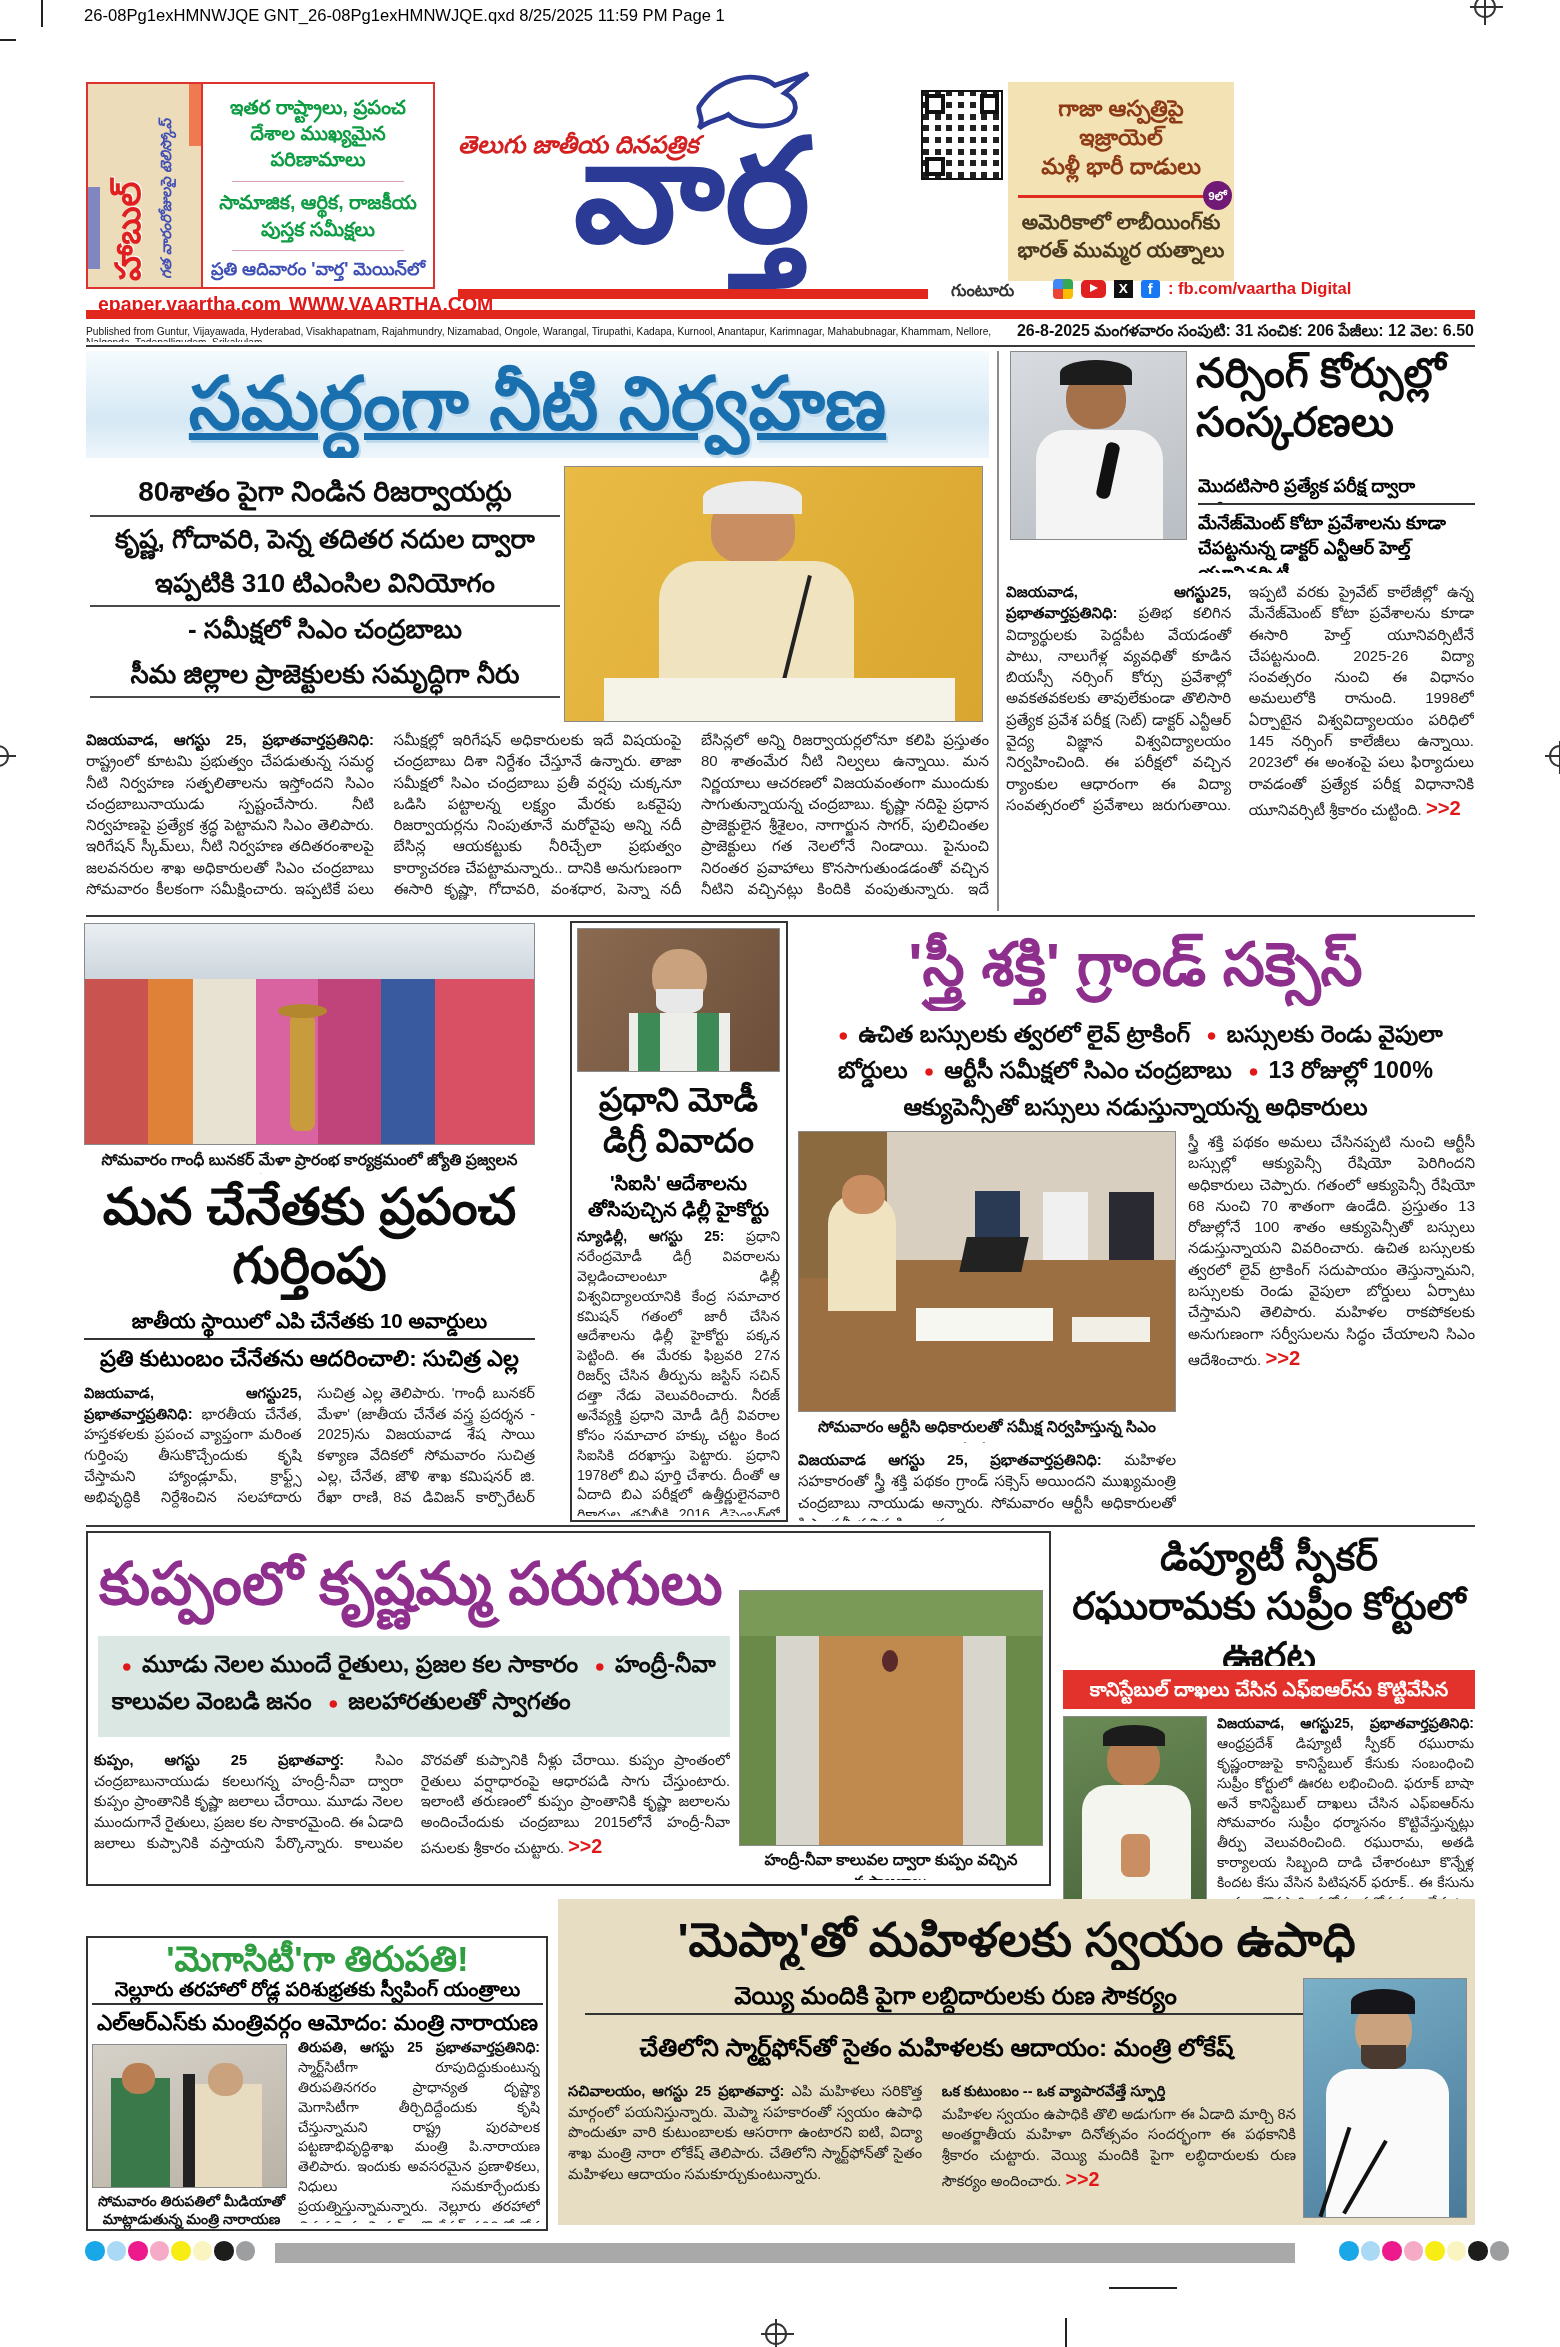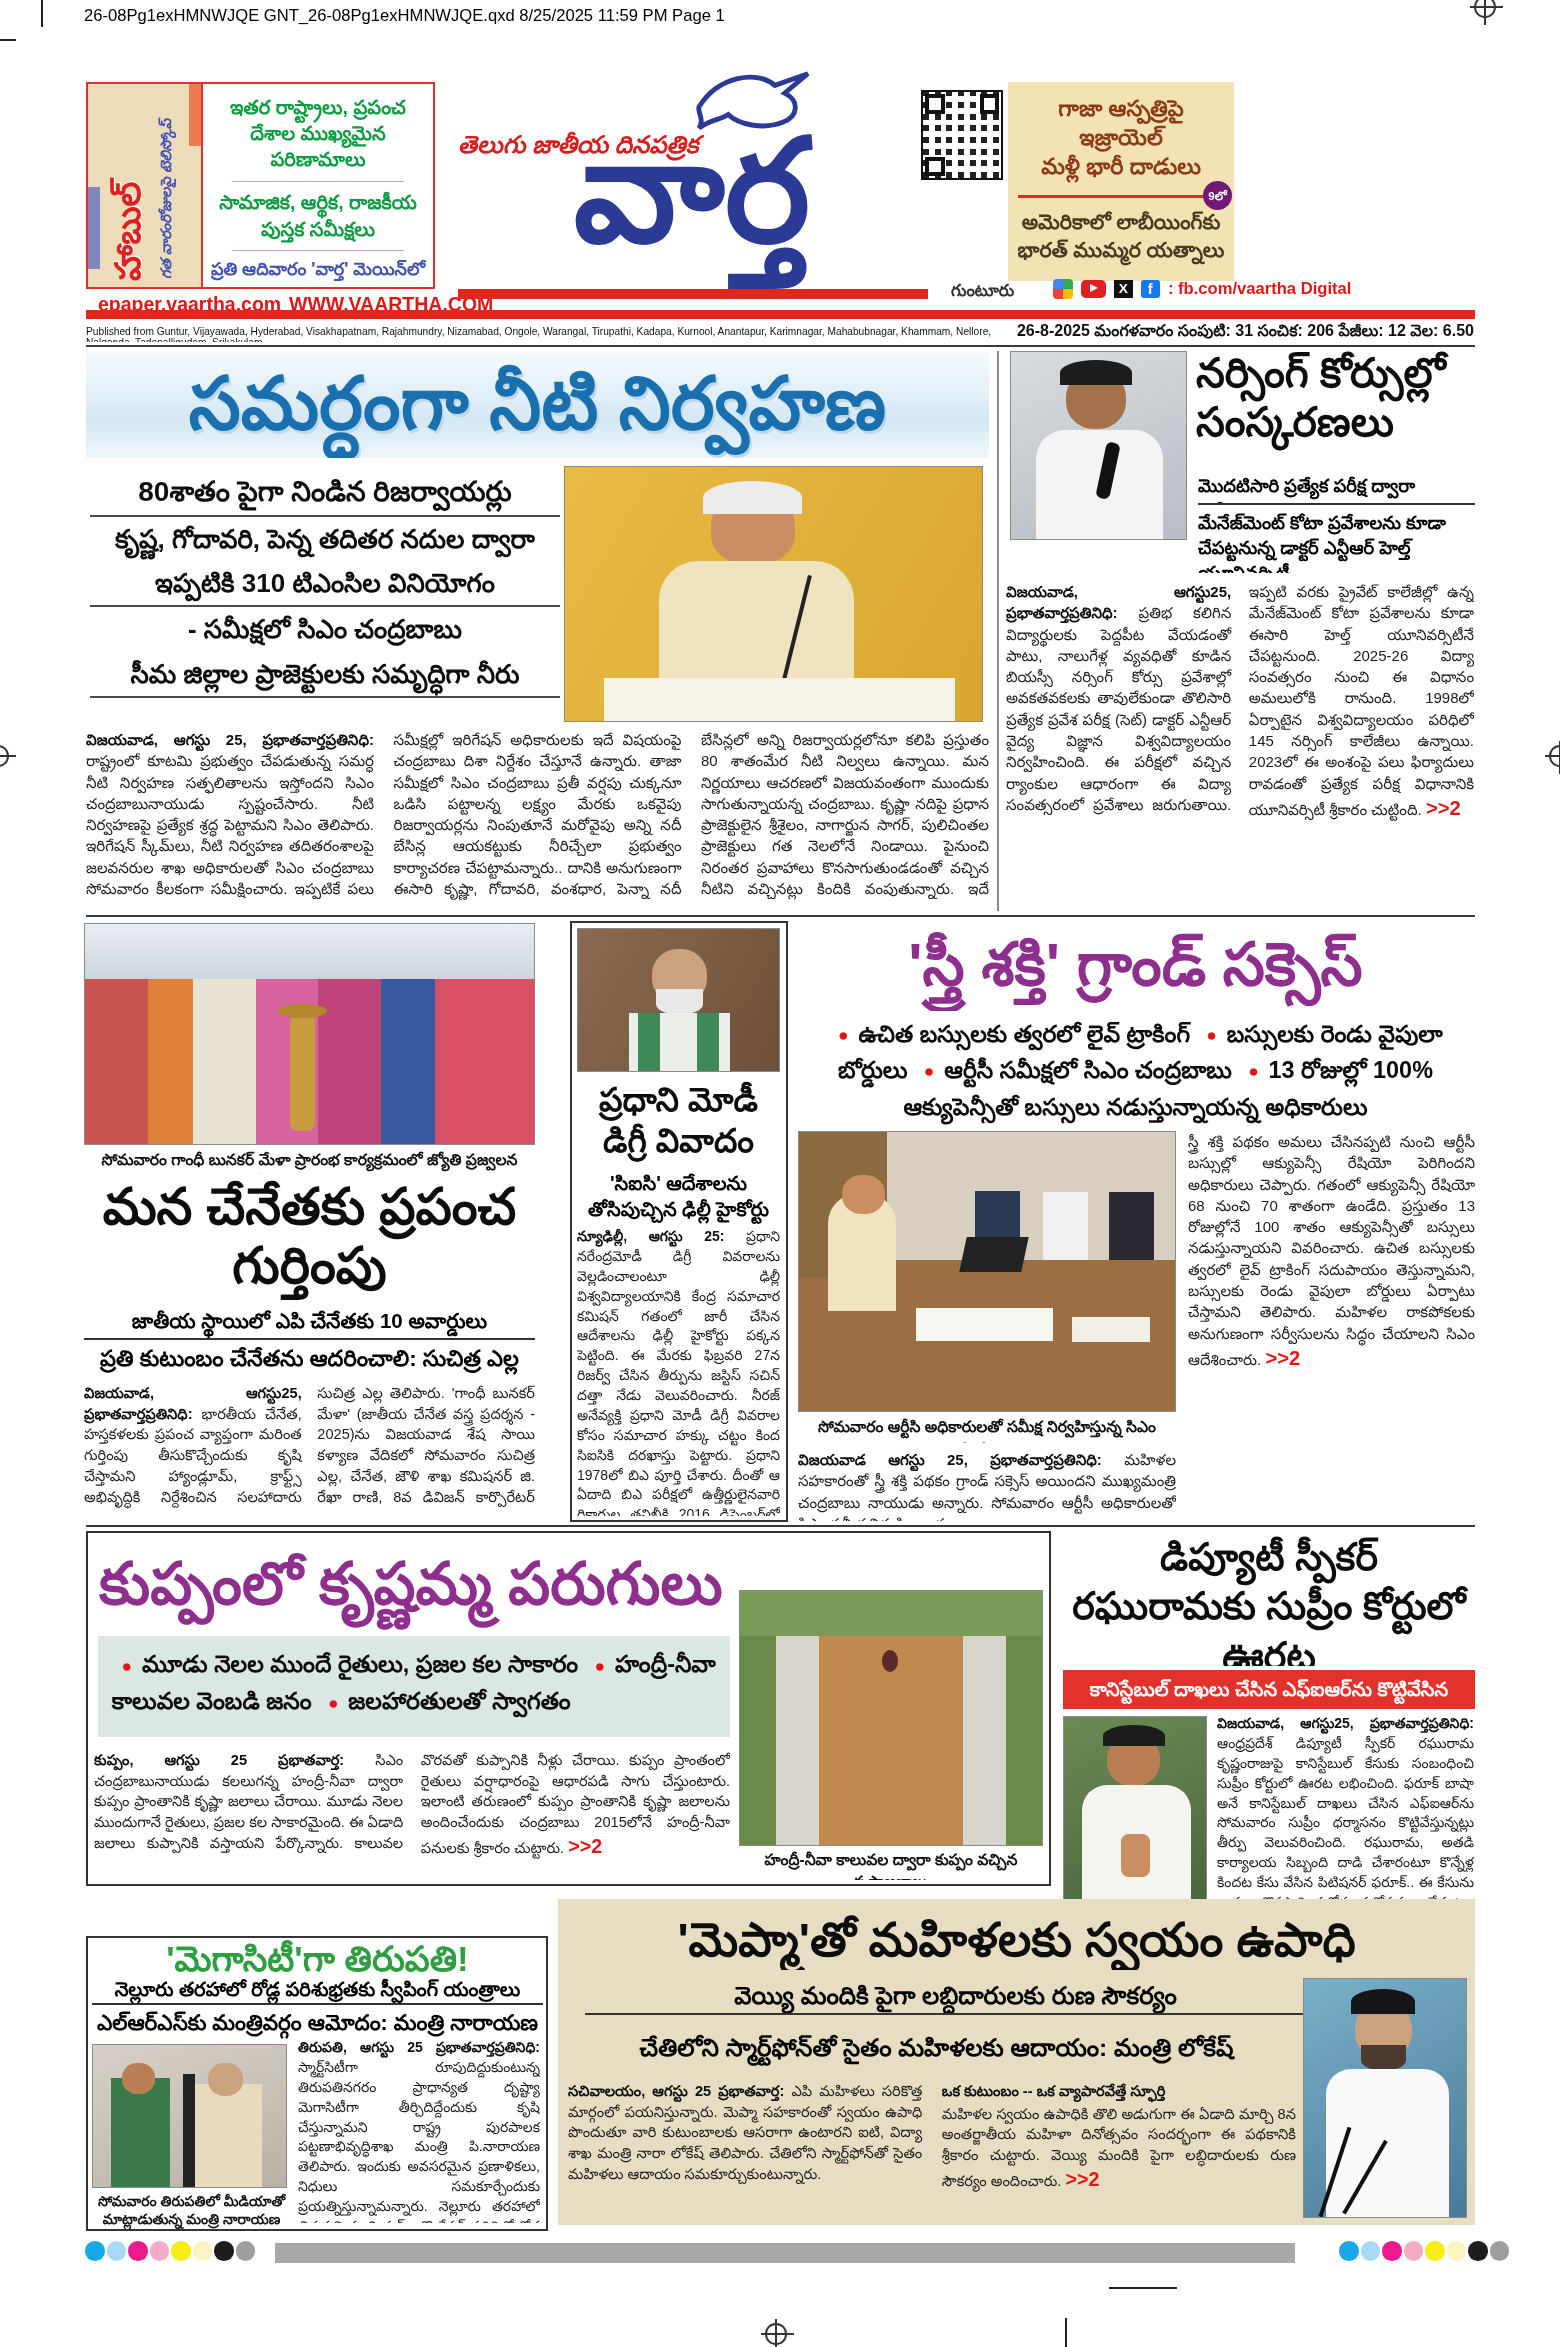--- a/index.html
+++ b/index.html
@@ -25,21 +25,21 @@
   .target { position:absolute; width:21.5px; height:21.5px; border:2px solid #333; border-radius:50%; }
   .target::before { content:""; position:absolute; left:50%; top:-5.9px; width:2px; height:33px; background:#333; transform:translateX(-50%); }
   .target::after { content:""; position:absolute; top:50%; left:-5.9px; height:2px; width:33px; background:#333; transform:translateY(-50%); }
   .cdot { width:19.5px; height:19.5px; border-radius:50%; display:inline-block; margin-right:2px; }
   .sicon { display:inline-block; vertical-align:middle; margin-right:3.9px; }
   .qr { background-image:
         repeating-linear-gradient(0deg,#111 0 5.9px,#fff 5.9px 11.7px),
         repeating-linear-gradient(90deg,#111 0 5.9px,#fff 5.9px 11.7px);
         background-blend-mode:screen; border:2px solid #111; }
   .qr .corner { position:absolute; width:19.5px; height:19.5px; border:4.9px solid #111; background:#fff; }
-  .headline-blue { color:#1a6fae; font-weight:bold; text-shadow:2px 2.9px 0 #bdd8ea; }
+  .headline-blue { color:#1a6fae; font-weight:bold; text-shadow:2px 2.9px 0 #bdd8ea;text-decoration:underline; }
   .headline-purple { color:#8e2f8e; font-weight:bold; }
   .headline-green { color:#2f9e41; font-weight:bold; }
   .headline-black { color:#0d0d0d; font-weight:bold; }
 </style>
 </head>
 <body>
 
 <div id="page">
 
   <div class="abs" style="left:84px;top:5.9px;font-size:16.6px;color:#000;">26-08Pg1exHMNWJQE GNT_26-08Pg1exHMNWJQE.qxd  8/25/2025  11:59 PM  Page 1</div>

